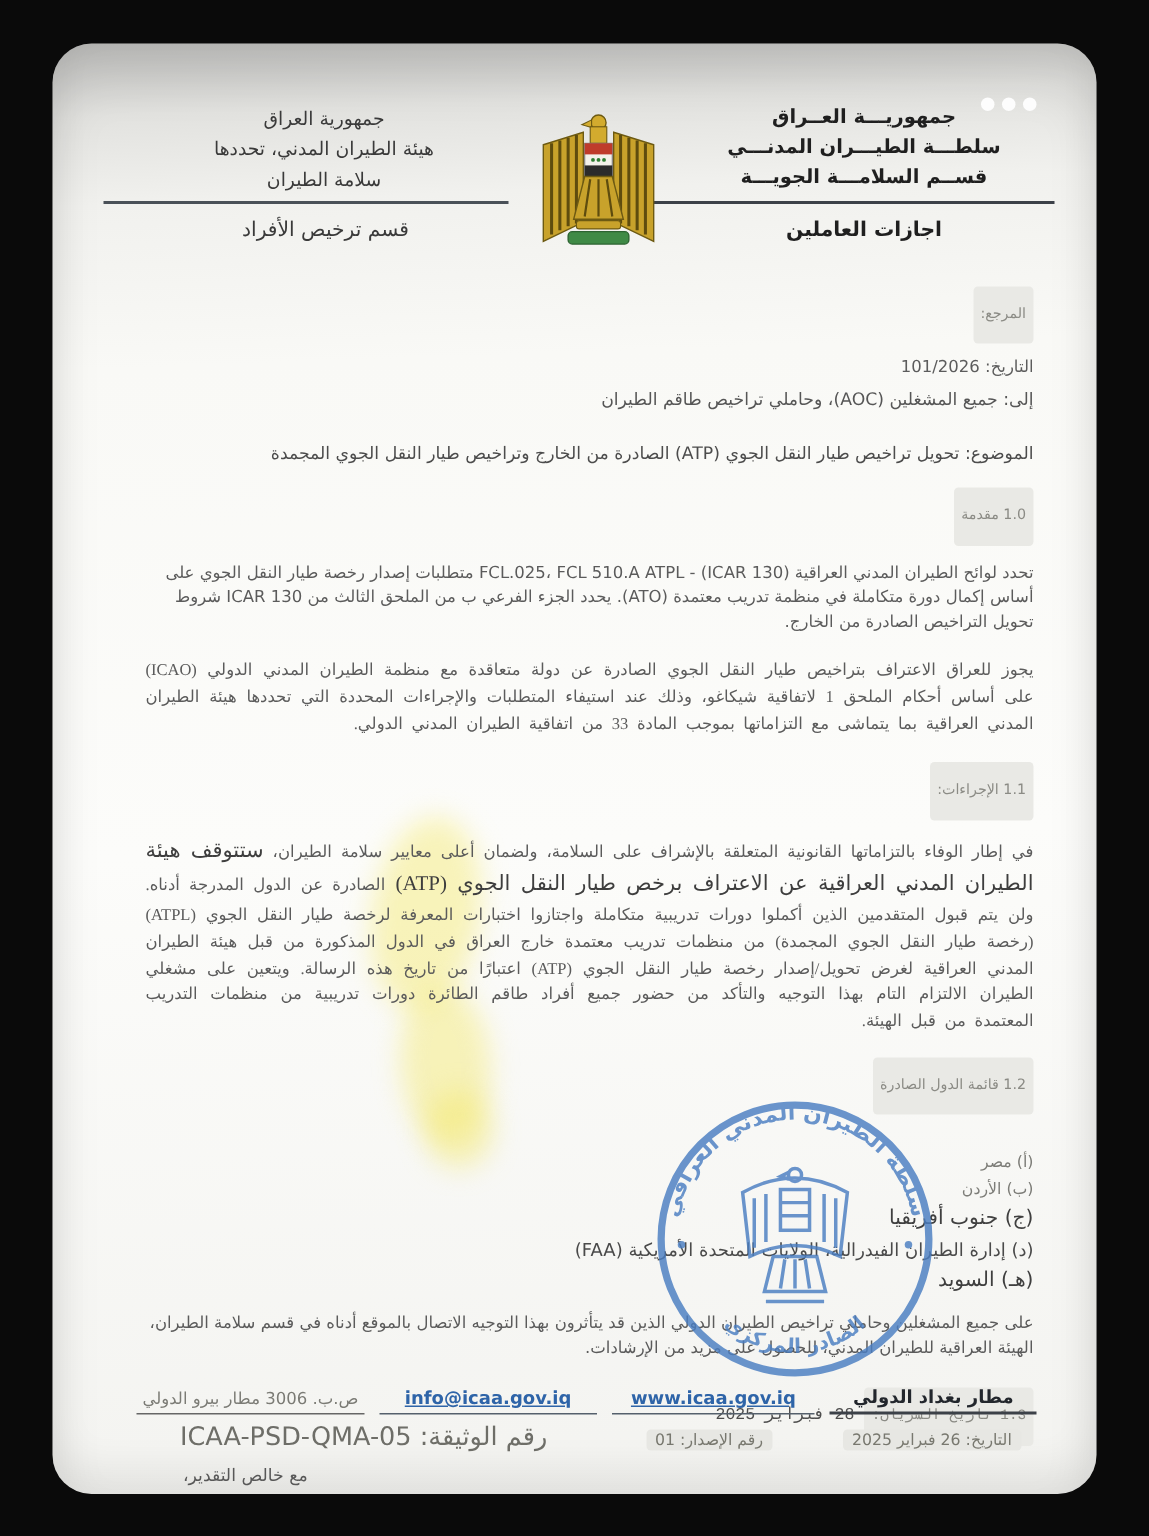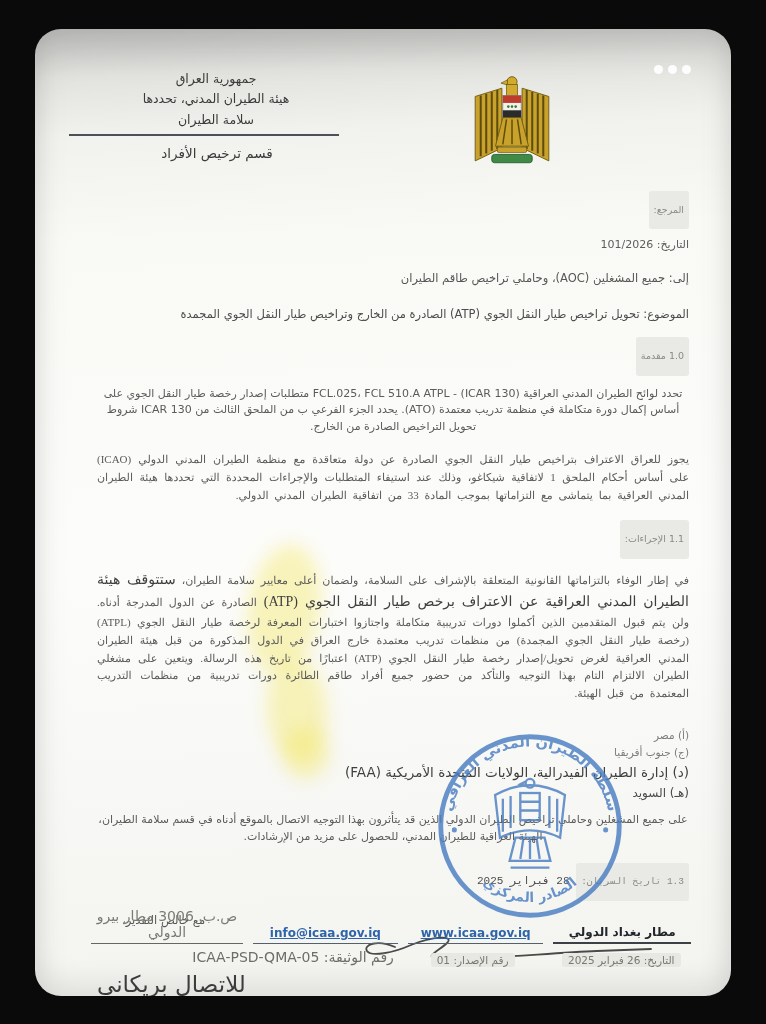--- a/index.html
+++ b/index.html
@@ -23,24 +23,24 @@
   .h-mid{flex:1;display:flex;justify-content:center;padding-top:4px;}
   .h-left{width:238px;text-align:center;font-size:12.5px;color:#3a3a3a;line-height:1.62;}
   .h-left .rule{border-bottom:2px solid #4a5158;margin:4px -4px 7px -28px;}
   .h-left .sub{font-size:13.5px;color:#3a3a3a;text-align:center;padding-left:2px;}
   
   .chip{display:inline-block;background:#e9e9e5;color:#8b8b85;font-size:9.5px;border-radius:3px;
     padding:12px 5px;line-height:1.5;}
   .meta{margin-top:14px;}
   .meta .row{margin-top:8px;}
   .dateline{font-size:11px;color:#5c5c5c;margin-top:9px;}
-  .addr{font-size:11.5px;color:#565656;margin-top:20px;}
+  .addr{font-size:11.5px;color:#565656;margin-top:8px;}
   .subj{font-size:11.5px;color:#4c4c4c;margin-top:22px;}
   .sechead{margin-top:16px;}
-  p.para{font-size:11px;color:#5b5b5b;line-height:1.5;margin:10px 0 0 0;text-align:center;}
+  p.para{font-size:11px;color:#5b5b5b;line-height:1.5;margin:10px 0 0 0;text-align:right;}
   p.just{text-align:justify;text-align-last:right;word-spacing:3px;line-height:1.62;font-family:Liberation Serif, serif;}
   .bigspan{font-size:14px;color:#3e3e3e;font-weight:500;}
   .countries{margin:24px 0 0 0;padding:0;list-style:none;font-size:12px;color:#4a4a4a;line-height:1.55;}
   .countries li{margin-top:1px;}
   .countries li:nth-child(1),.countries li:nth-child(2){font-size:10.5px;color:#7d7d78;}
   .countries li:nth-child(3){font-size:13.5px;color:#3f3f3f;}
   .countries li:nth-child(4){font-size:12px;color:#4a4a4a;}
   .countries li:nth-child(5){font-size:13.5px;color:#3f3f3f;}
   .contact{margin-top:16px;}
   .s13{margin-top:18px;font-size:11px;color:#4d4d4d;font-family:Liberation Mono, monospace;}
@@ -54,45 +54,52 @@
   
   .stamp{position:absolute;left:398px;top:700px;z-index:3;opacity:.82;}
   
   .footer{position:absolute;left:0;right:0;bottom:28px;z-index:4;direction:rtl;padding:0 40px 0 56px;}
   .frow1{display:flex;gap:10px;align-items:flex-end;}
   .fcol{text-align:center;padding-bottom:3px;}
   .f-air{width:152px;font-size:12px;font-weight:bold;color:#22262c;border-bottom:2px solid #3c4148;}
   .f-web,.f-mail{font-size:12px;font-weight:bold;color:#2e64a8;text-decoration:underline;
     border-bottom:1.5px solid #55606c;cursor:pointer;}
   .f-web{width:150px;} .f-mail{width:160px;}
-  .f-pob{width:168px;font-size:14px;color:#7b7b75;border-bottom:1.5px solid #666;}
+  .f-pob{width:168px;font-size:11px;color:#7b7b75;border-bottom:1.5px solid #666;}
   .frow2{display:flex;gap:10px;margin-top:5px;align-items:flex-start;}
   .f2-date{width:152px;text-align:center;}
   .f2-iss{width:150px;text-align:center;}
-  .f2-doc{width:330px;font-size:14px;color:#6e6e68;}
+  .f2-doc{width:330px;text-align:center;font-size:17px;color:#6e6e68;}
   .fchip{display:inline-block;background:#e7e7e3;color:#78786f;font-size:10.5px;border-radius:3px;padding:1px 6px;}
 </style>
 </head>
 <body>
 
 <div class="card">
 
   <div class="dots">
     <i></i>
       <i></i>
       <i></i>
   </div>
 
   <div class="hl hl1"></div>
   <div class="hl hl2"></div>
   <div class="hl hl3"></div>
 
   <div class="flow">
 
     <div class="header">
+      <div class="h-right">
+        <div>جمهوريـــة العــراق</div>
+        <div>سلطـــة الطيـــران المدنـــي</div>
+        <div>قســم السلامـــة الجويـــة</div>
+        <div class="rule"></div>
+        <div class="sub">اجازات العاملين</div>
+      </div>
       <div class="h-mid">
         <svg width="92" height="104" viewBox="0 0 100 110">
 
           <polygon points="10,24 39,15 39,80 10,94" fill="#c8a22b" stroke="#6d5a12" stroke-width="1"></polygon>
           <path d="M16,23 L16,89 M22,21 L22,86 M28,19 L28,83 M34,17 L34,81" stroke="#5e4c0e" stroke-width="2.2" fill="none"></path>
 
           <polygon points="90,24 61,15 61,80 90,94" fill="#c8a22b" stroke="#6d5a12" stroke-width="1"></polygon>
           <path d="M84,23 L84,89 M78,21 L78,86 M72,19 L72,83 M66,17 L66,81" stroke="#5e4c0e" stroke-width="2.2" fill="none"></path>
 
           <circle cx="50" cy="8" r="5.5" fill="#d2ab2e" stroke="#6d5a12" stroke-width="1"></circle>
@@ -133,22 +140,24 @@
     <div class="addr">إلى: جميع المشغلين (AOC)، وحاملي تراخيص طاقم الطيران</div>
     <div class="subj">الموضوع: تحويل تراخيص طيار النقل الجوي (ATP) الصادرة من الخارج وتراخيص طيار النقل الجوي المجمدة</div>
 
     <div class="sechead"><span class="chip">1.0 مقدمة</span></div>
     <p class="para">تحدد لوائح الطيران المدني العراقية (ICAR 130) - FCL.025، FCL 510.A ATPL متطلبات إصدار رخصة طيار النقل الجوي على أساس إكمال دورة متكاملة في منظمة تدريب معتمدة (ATO). يحدد الجزء الفرعي ب من الملحق الثالث من ICAR 130 شروط تحويل التراخيص الصادرة من الخارج.</p>
     <p class="para just" style="margin-top:16px;">يجوز للعراق الاعتراف بتراخيص طيار النقل الجوي الصادرة عن دولة متعاقدة مع منظمة الطيران المدني الدولي (ICAO) على أساس أحكام الملحق 1 لاتفاقية شيكاغو، وذلك عند استيفاء المتطلبات والإجراءات المحددة التي تحددها هيئة الطيران المدني العراقية بما يتماشى مع التزاماتها بموجب المادة 33 من اتفاقية الطيران المدني الدولي.</p>
 
     <div class="sechead"><span class="chip">1.1 الإجراءات:</span></div>
     <p class="para just"><span>في إطار الوفاء بالتزاماتها القانونية المتعلقة بالإشراف على السلامة، ولضمان أعلى معايير سلامة الطيران، </span><span class="bigspan">ستتوقف هيئة الطيران المدني العراقية عن الاعتراف برخص طيار النقل الجوي (ATP) </span><span>الصادرة عن الدول المدرجة أدناه. ولن يتم قبول المتقدمين الذين أكملوا دورات تدريبية متكاملة واجتازوا اختبارات المعرفة لرخصة طيار النقل الجوي (ATPL) (رخصة طيار النقل الجوي المجمدة) من منظمات تدريب معتمدة خارج العراق في الدول المذكورة من قبل هيئة الطيران المدني العراقية لغرض تحويل/إصدار رخصة طيار النقل الجوي (ATP) اعتبارًا من تاريخ هذه الرسالة. ويتعين على مشغلي الطيران الالتزام التام بهذا التوجيه والتأكد من حضور جميع أفراد طاقم الطائرة دورات تدريبية من منظمات التدريب المعتمدة من قبل الهيئة.</span></p>
 
+    <div class="sechead" style="margin-top:14px;"><span class="chip">1.2 قائمة الدول الصادرة</span></div>
     <ul class="countries">
       <li>(أ) مصر</li>
+      <li>(ب) الأردن</li>
       <li>(ج) جنوب أفريقيا</li>
       <li>(د) إدارة الطيران الفيدرالية، الولايات المتحدة الأمريكية (FAA)</li>
       <li>(هـ) السويد</li>
     </ul>
 
     <p class="para contact">على جميع المشغلين وحاملي تراخيص الطيران الدولي الذين قد يتأثرون بهذا التوجيه الاتصال بالموقع أدناه في قسم سلامة الطيران، الهيئة العراقية للطيران المدني، للحصول على مزيد من الإرشادات.</p>
 
     <div class="s13">
       <span class="chip">1.3 تاريخ السريان:</span>
       <span>28 فبراير 2025</span>

